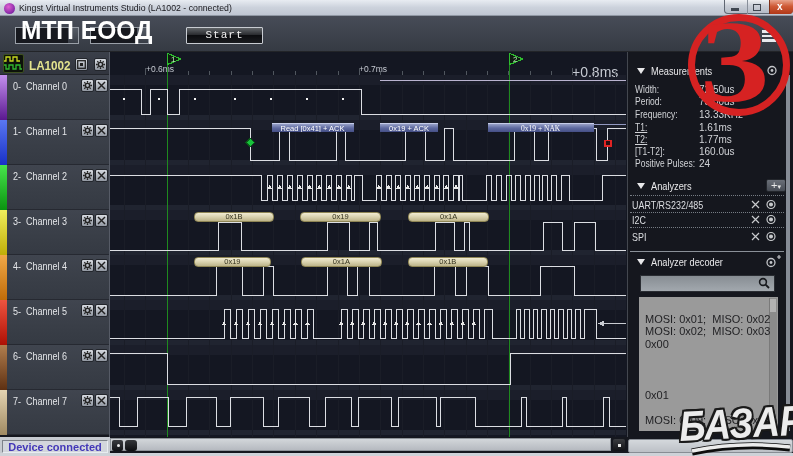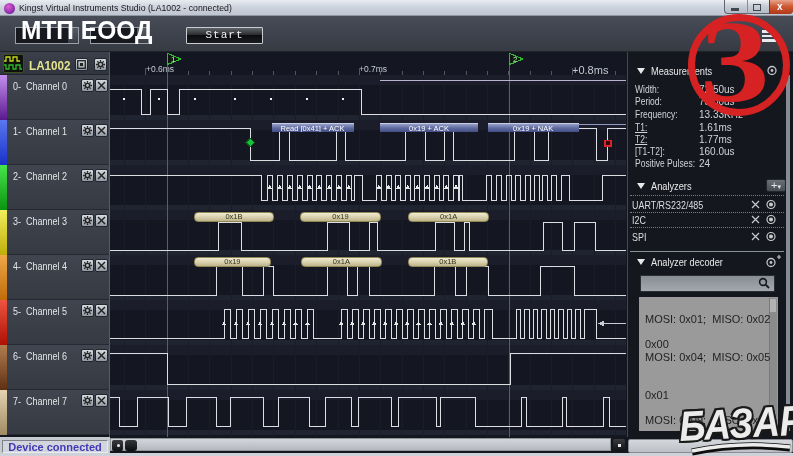--- a/index.html
+++ b/index.html
@@ -90,21 +90,21 @@
 <div style="position:absolute;left:110px;top:295px;width:516px;height:5px;background:#202430"></div>
 <div style="position:absolute;left:110px;top:300px;width:516px;height:10px;background:#1b1e2a"></div>
 <div style="position:absolute;left:110px;top:340px;width:516px;height:5px;background:#202430"></div>
 <div style="position:absolute;left:110px;top:345px;width:516px;height:10px;background:#1b1e2a"></div>
 <div style="position:absolute;left:110px;top:385px;width:516px;height:5px;background:#202430"></div>
 <div style="position:absolute;left:110px;top:390px;width:516px;height:10px;background:#1b1e2a"></div>
 <div style="position:absolute;left:110px;top:430px;width:516px;height:5px;background:#202430"></div>
 
 <div style="left:146px;top:64px;font-size:8.5px;color:#c6cad2">+0.6ms</div>
 <div style="left:359px;top:64px;font-size:8.5px;color:#c6cad2">+0.7ms</div>
-<div style="left:572px;top:64px;font-size:11px;color:#c6cad2">+0.8ms</div>
+<div style="left:572px;top:64px;font-size:14px;color:#c6cad2">+0.8ms</div>
 <svg style="position:absolute;left:110px;top:52px" width="517" height="385" viewBox="110 52 517 385" shape-rendering="crispEdges">
 <line x1="145.8" y1="75" x2="145.8" y2="437" stroke="#1a1d27" stroke-width="1"></line>
 <line x1="167.2" y1="75" x2="167.2" y2="437" stroke="#1a1d27" stroke-width="1"></line>
 <line x1="188.5" y1="75" x2="188.5" y2="437" stroke="#1a1d27" stroke-width="1"></line>
 <line x1="209.9" y1="75" x2="209.9" y2="437" stroke="#1a1d27" stroke-width="1"></line>
 <line x1="231.2" y1="75" x2="231.2" y2="437" stroke="#1a1d27" stroke-width="1"></line>
 <line x1="252.6" y1="75" x2="252.6" y2="437" stroke="#1a1d27" stroke-width="1"></line>
 <line x1="273.9" y1="75" x2="273.9" y2="437" stroke="#1a1d27" stroke-width="1"></line>
 <line x1="295.2" y1="75" x2="295.2" y2="437" stroke="#1a1d27" stroke-width="1"></line>
 <line x1="316.6" y1="75" x2="316.6" y2="437" stroke="#1a1d27" stroke-width="1"></line>
@@ -205,22 +205,22 @@
 <line x1="600" y1="323.5" x2="626" y2="323.5" stroke="#c9ccd2" stroke-width="1"></line>
 <path d="M598,323.5 l6,-3 v6 z" fill="#c9ccd2"></path>
 <path d="M250.3,138.3 l4.2,4.2 l-4.2,4.2 l-4.2,-4.2 z" fill="#18c23c" stroke="#0a5c18" stroke-width="1"></path>
 <rect x="605.3" y="140.3" width="5.6" height="5.6" fill="#2a0f12" stroke="#e02424" stroke-width="1.6"></rect>
 <path d="M167.7,53.5 v11 l13,-5.5 z" fill="#0e1a10" stroke="#2fbb2f" stroke-width="1.2"></path>
 <text x="170.89999999999998" y="62.2" font-size="8" fill="#b8e8b8" font-family="Liberation Sans">1</text>
 <path d="M509.7,53.5 v11 l13,-5.5 z" fill="#0e1a10" stroke="#2fbb2f" stroke-width="1.2"></path>
 <text x="512.9" y="62.2" font-size="8" fill="#b8e8b8" font-family="Liberation Sans">2</text>
 </svg>
 <div class="bar blu" style="left:271.5px;top:122.5px;width:82.0px;">Read [0x41] + ACK</div>
-<div class="bar blu" style="left:380.0px;top:122.5px;width:98px;">0x19 + ACK</div>
-<div class="bar blu" style="left:487.7px;top:122.5px;width:91px;">0x19 + NAK</div>
+<div class="bar blu" style="left:380.0px;top:122.5px;width:58px;">0x19 + ACK</div>
+<div class="bar blu" style="left:487.7px;top:122.5px;width:106px;font-family:Liberation Serif, serif;">0x19 + NAK</div>
 <div class="bar kha" style="left:194.1px;top:212.0px;width:79.8px;">0x1B</div>
 <div class="bar kha" style="left:300.4px;top:212.0px;width:80.2px;">0x19</div>
 <div class="bar kha" style="left:408.2px;top:212.0px;width:80.9px;">0x1A</div>
 <div class="bar kha" style="left:194.1px;top:257.0px;width:76.6px;">0x19</div>
 <div class="bar kha" style="left:300.7px;top:257.0px;width:81.4px;">0x1A</div>
 <div class="bar kha" style="left:407.7px;top:257.0px;width:80.3px;">0x1B</div>
 
 <div style="left:380px;top:79.5px;width:246px;height:1.5px;background:#b9b3cf"></div>
 <div style="left:571px;top:124px;width:55px;height:1px;background:#9298c0"></div>
 
@@ -487,22 +487,22 @@
 <div style="left:640px;top:274.5px;width:135px;height:17px;background:linear-gradient(180deg,#878d93,#a2a8ae);border:1px solid #2a2d33"></div>
 <svg style="position:absolute;left:758px;top:277px" width="13" height="13">
       <circle cx="5" cy="5" r="3.4" fill="none" stroke="#17191d" stroke-width="1.6"></circle>
       <line x1="7.6" y1="7.6" x2="11" y2="11" stroke="#17191d" stroke-width="1.8"></line>
     </svg>
 
 <div style="left:639px;top:297px;width:139px;height:134px;background:#9a9a9a"></div>
 <div style="left:769px;top:298px;width:8px;height:132px;background:#8b8b8b;border-left:1px solid #7a7a7a"></div>
 <div style="left:770px;top:299px;width:6px;height:13px;background:#b2b2b2"></div>
 <div class="dli" style="top:312.7px">MOSI: 0x01;&nbsp; MISO: 0x02</div>
+<div class="dli" style="top:325.4px">MOSI: 0x02;&nbsp; MISO: 0x03</div>
 <div class="dli" style="top:338.1px">0x00</div>
-<div class="dli" style="top:350.8px">MOSI: 0x04;&nbsp; MISO: 0x05</div>
 <div class="dli" style="top:388.9px">0x01</div>
 <div class="dli" style="top:414.3px">MOSI: 0x09;&nbsp; MISO: 0x0A</div>
 
 <svg style="position:absolute;left:628px;top:198px" width="160" height="50">
 <g stroke="#c8cacd" stroke-width="1.2" fill="none">
 <path d="M124,3 l7,7 m0,-7 l-7,7"></path>
         <circle cx="143" cy="6.5" r="4"></circle>
         <circle cx="143" cy="6.5" r="1.4" fill="#c8cacd"></circle>
 <path d="M124,18 l7,7 m0,-7 l-7,7"></path>
         <circle cx="143" cy="21.5" r="4"></circle>

